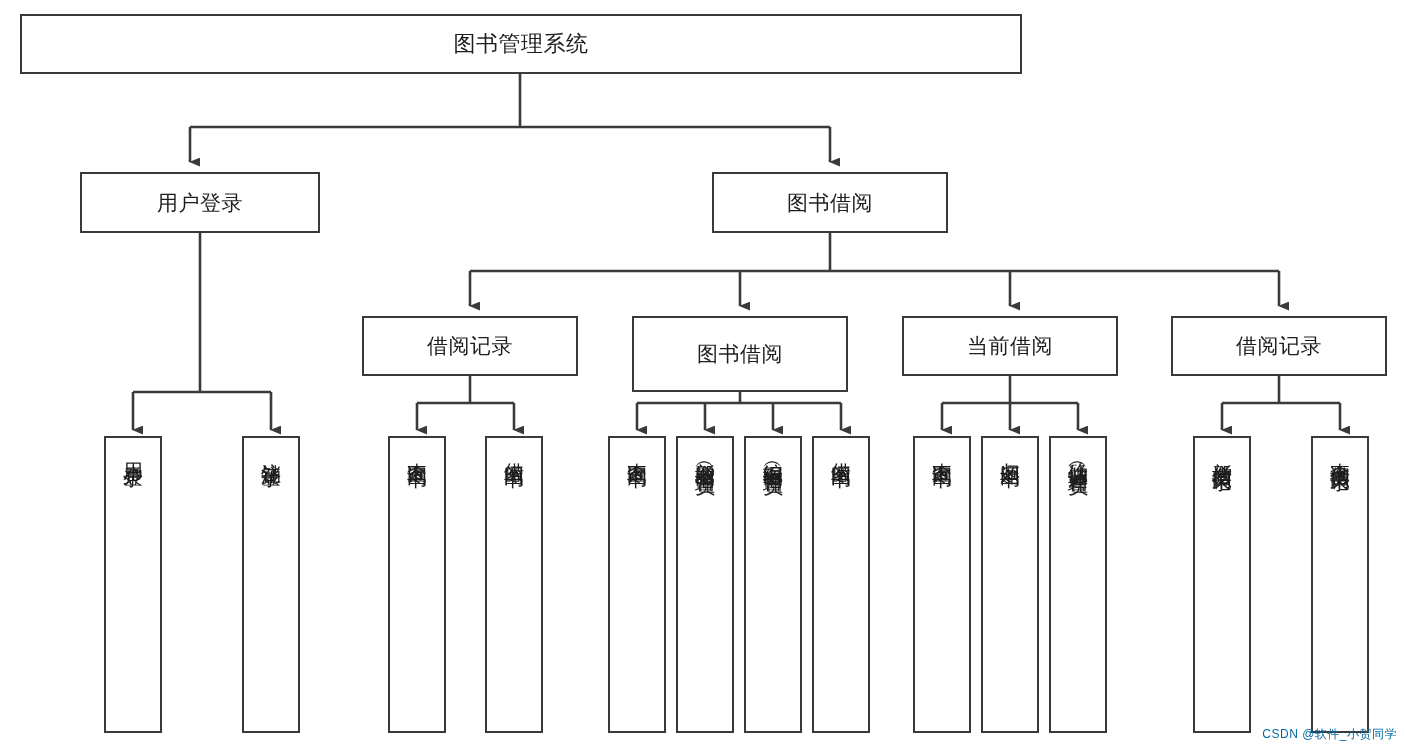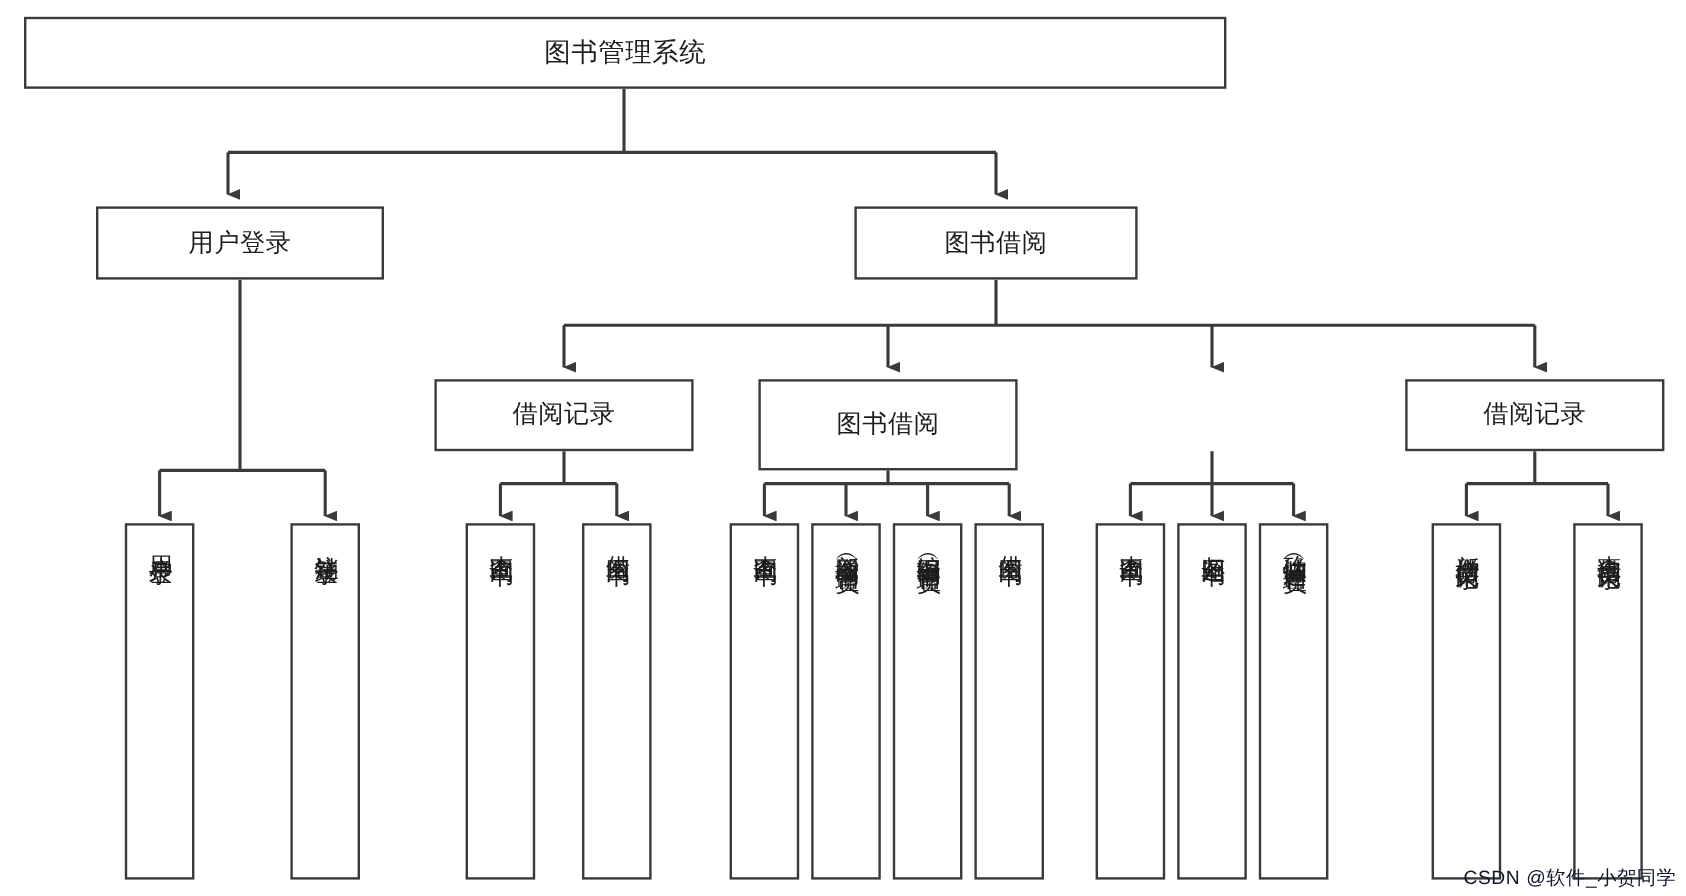--- a/index.html
+++ b/index.html
@@ -61,22 +61,22 @@
     text-orientation: upright;
     font-size: 20px;
     line-height: 1.05;
     letter-spacing: 2px;
     white-space: nowrap;
   }
   .watermark {
     position: absolute;
     right: 8px;
     bottom: 4px;
-    font-size: 16px;
-    color: #0f172a;
+    font-size: 12px;
+    color: #0369a1;
     letter-spacing: 0.5px;
     z-index: 5;
     white-space: nowrap;
   }
 </style>
 </head>
 <body>
 
 <div id="canvas">
 
@@ -143,20 +143,23 @@
   </div>
 
   <div class="node horiz" style="left:362px; top:316px; width:216px; height:60px;">
     <span class="label">借阅记录</span>
   </div>
 
   <div class="node horiz" style="left:632px; top:316px; width:216px; height:76px;">
     <span class="label">图书借阅</span>
   </div>
 
+  <div class="node horiz" style="left:902px; top:316px; width:216px; height:60px;">
+    <span class="label">当前借阅</span>
+  </div>
 
   <div class="node horiz" style="left:1171px; top:316px; width:216px; height:60px;align-items:center;">
     <span class="label">借阅记录</span>
   </div>
 
   <div class="node vert" style="left:104px; top:436px; width:58px; height:297px;">
     <span class="label">用户登录</span>
   </div>
   <div class="node vert" style="left:242px; top:436px; width:58px; height:297px;">
     <span class="label">注销登录</span>

